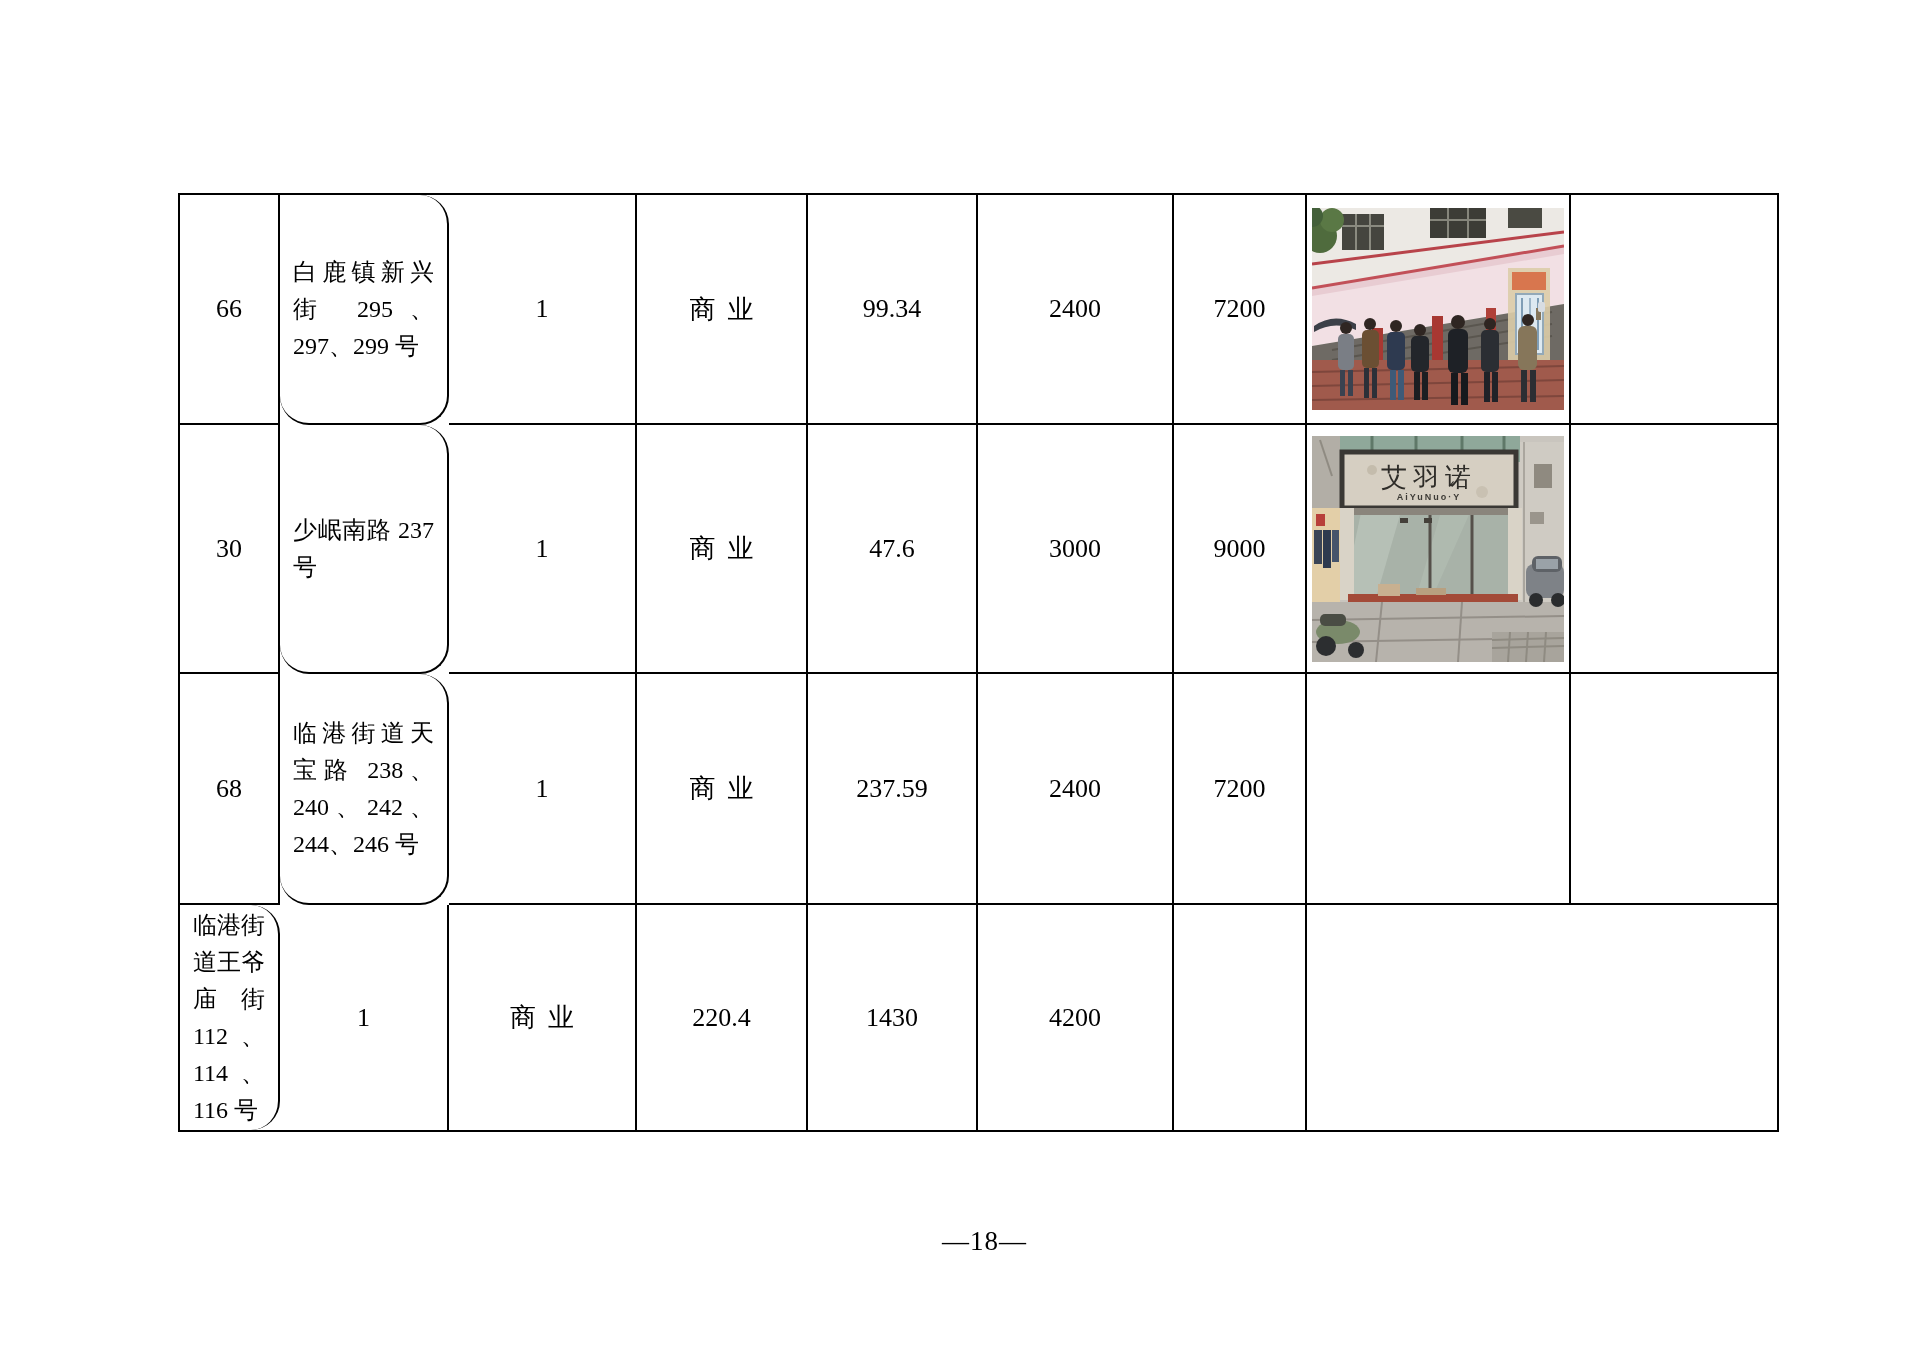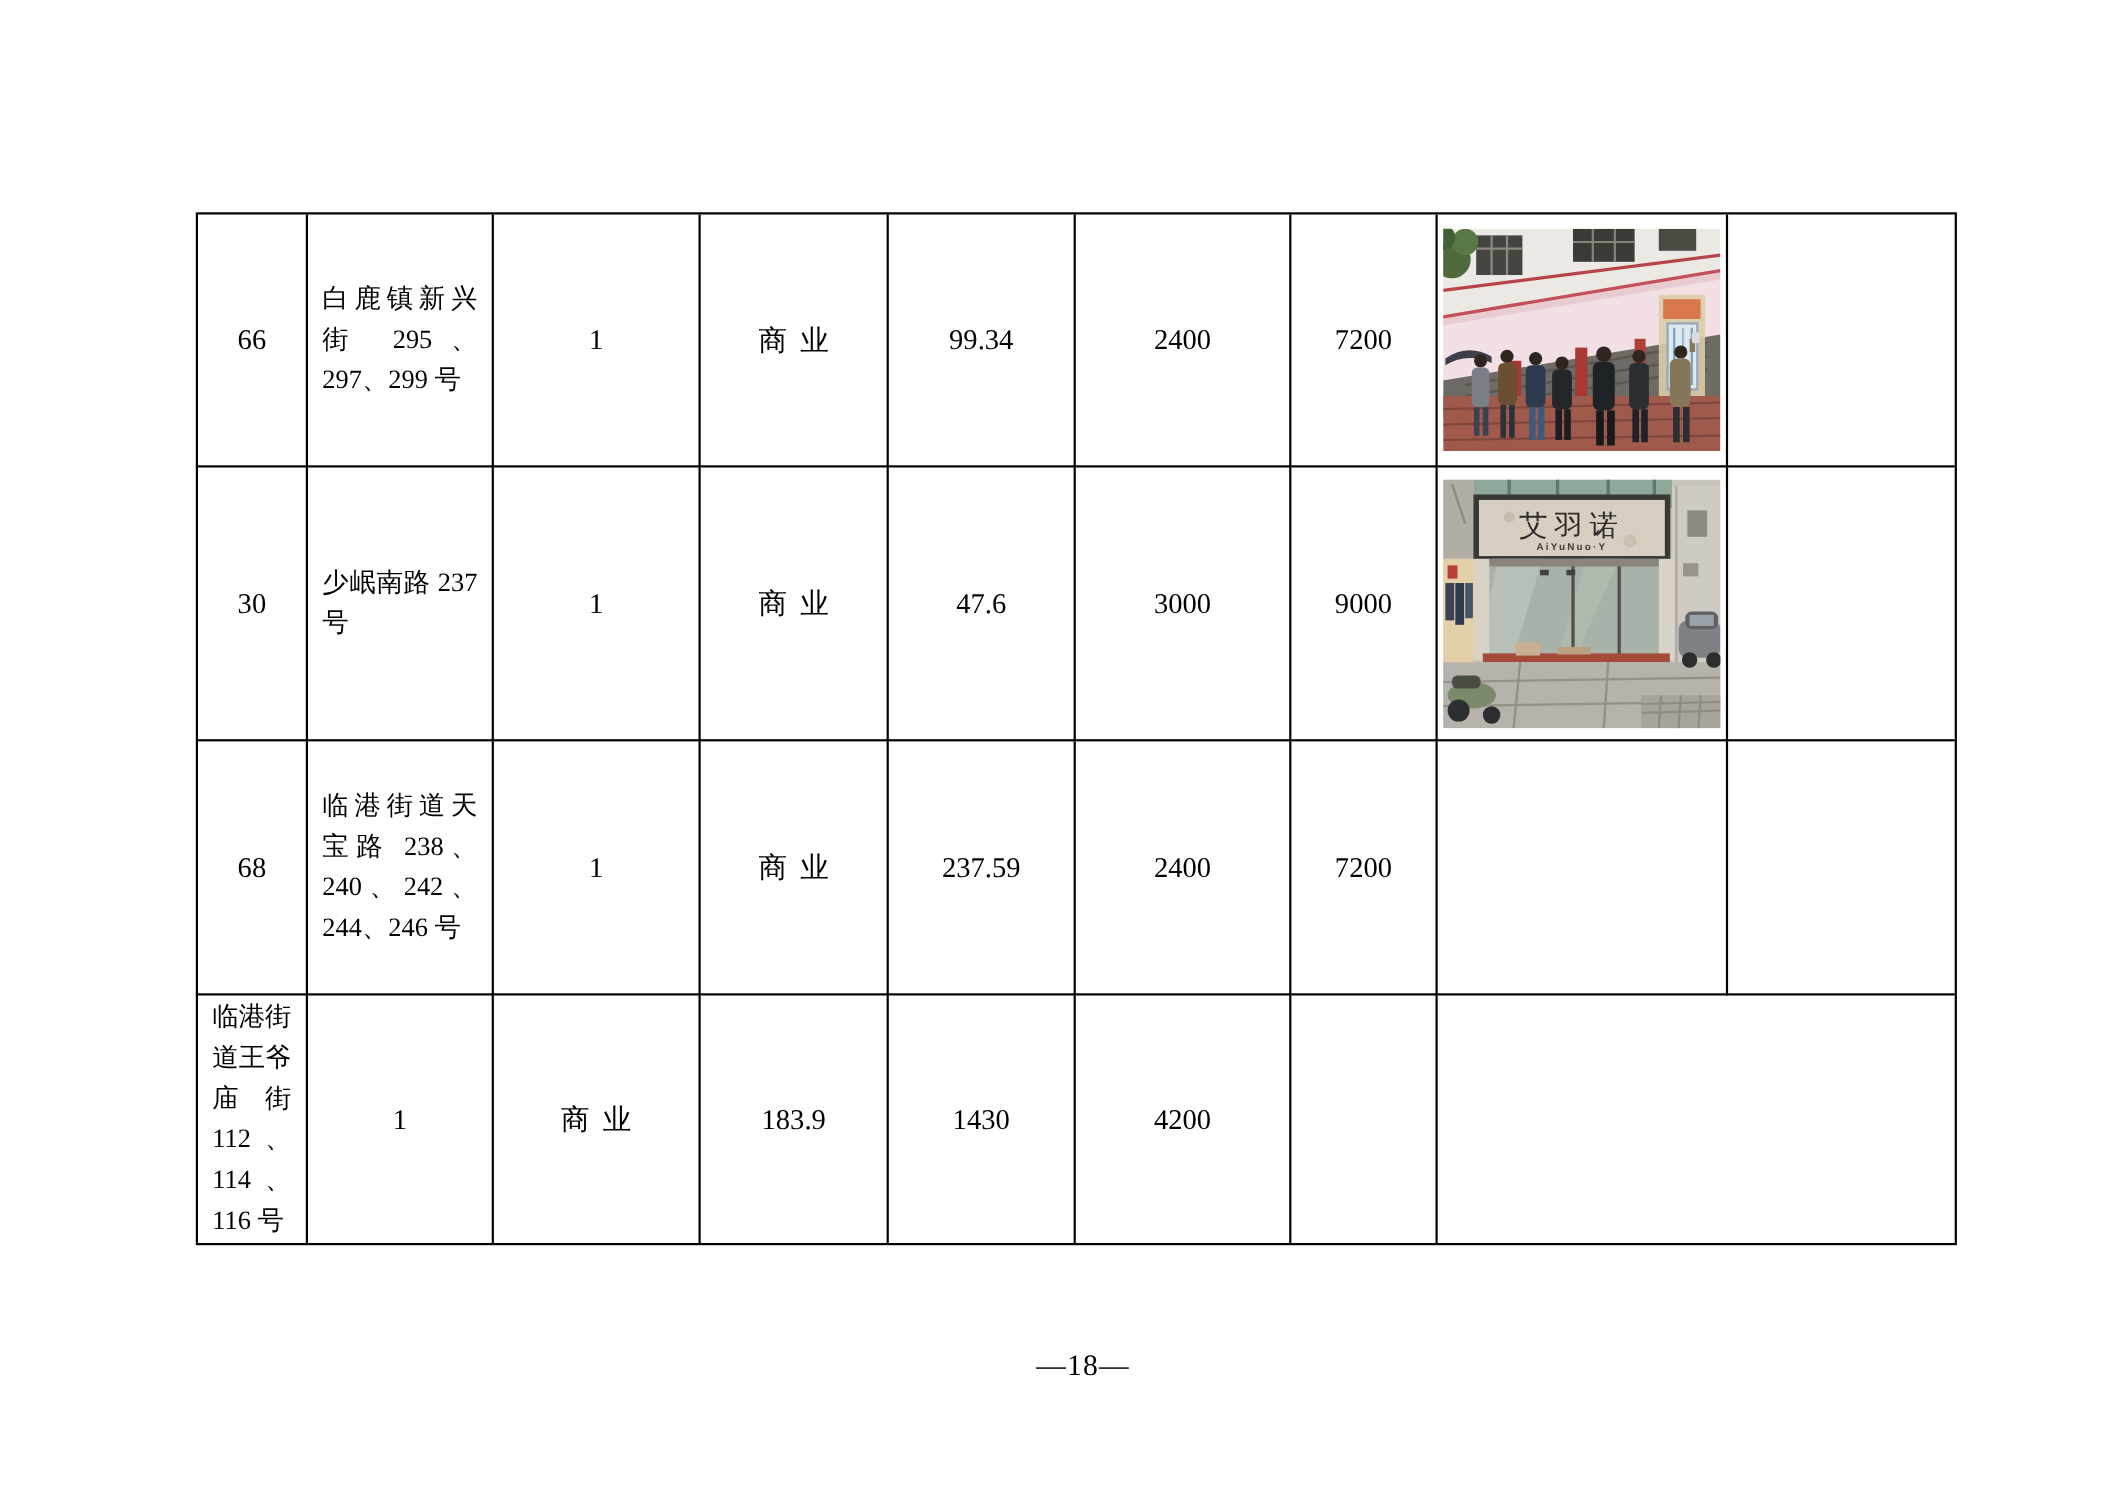--- a/index.html
+++ b/index.html
@@ -22,21 +22,21 @@
   .cell{
     box-sizing:border-box;
     border-right:2px solid #000;
     border-bottom:2px solid #000;
     display:flex;align-items:center;justify-content:center;
     font-size:26px;
     overflow:hidden;
   }
   .cell.col-last{border-right:none;}
   .cell.row-last{border-bottom:none;}
-  .addr{justify-content:flex-start;}
+  .addr{justify-content:flex-start;border-radius:29px;}
   .addr .addr-text{
     width:100%;
     padding:0 13px;
     font-size:24px;
     line-height:37px;
     text-align:justify;
     text-justify:inter-character;
   }
   .type-cell span{letter-spacing:12px;margin-right:-12px;text-align:center;}
   .photo-cell{padding:0;}
@@ -287,21 +287,21 @@
     <div class="cell addr row-last">
         <div class="addr-text">临港街道王爷庙街 112、114、116 号</div>
       </div>
     <div class="cell row-last">
         <span>1</span>
       </div>
     <div class="cell type-cell row-last">
         <span>商业</span>
       </div>
     <div class="cell row-last">
-        <span>183.9</span>
+        <span>220.4</span>
       </div>
     <div class="cell row-last">
         <span>1430</span>
       </div>
     <div class="cell row-last">
         <span>4200</span>
       </div>
     <div class="cell photo-cell row-last"></div>
     <div class="cell col-last row-last">
         <span></span>

